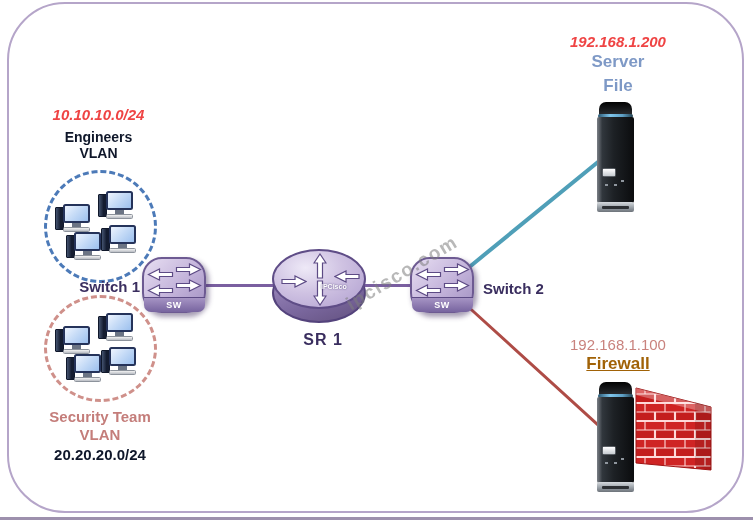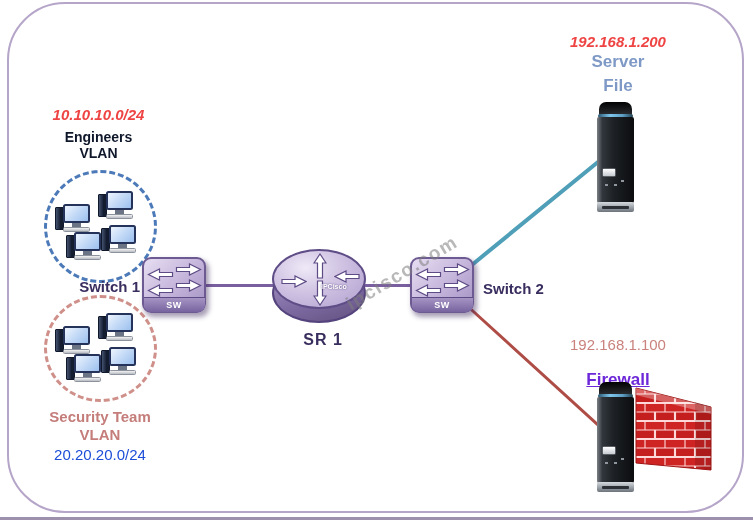--- a/index.html
+++ b/index.html
@@ -37,30 +37,30 @@
   
   .tblock { position:absolute; text-align:center; line-height:1.18; }
   .eng-block { left:26px; top:106px; width:145px; }
   .sec-block { left:25px; top:408px; width:150px; }
   .fs-block { left:553px; top:33px; width:130px; }
   .fw-block { left:553px; top:336px; width:130px; }
   .ip-blue { font-size:15px; font-weight:600; color:#ef4444;font-style:italic; }
   .name-blue { font-size:14px; font-weight:bold; color:#0f172a; margin-top:5px; }
   .name-blue-lg { font-size:17px; font-weight:bold; color:#7e99c6; margin-top:3px; line-height:1.25; }
   .name-salmon { font-size:15px; font-weight:bold; color:#c47d7a; }
-  .ip-salmon { font-size:15px; font-weight:400; color:#1d4ed8; margin-top:3px; }
+  .ip-salmon { font-size:15px; font-weight:700; color:#0f172a; margin-top:3px; }
   .ip-salmon2 { font-size:15px; font-weight:400; color:#c9827d; }
-  .name-red { font-size:17px; font-weight:bold; color:#6d28d9; margin-top:16px;text-decoration:underline; }
+  .name-red { font-size:17px; font-weight:bold; color:#a16207; margin-top:0;text-decoration:underline; }
   .dev-label { position:absolute; font-size:15px; font-weight:bold; color:#3a2e5f; }
   .sw1-label { left:78px; top:278px; width:62px; text-align:right; }
   .sw2-label { left:483px; top:280px; width:70px; text-align:left; }
   .sr-label { left:292px; top:331px; width:62px; text-align:center; font-size:16px; letter-spacing:1px; }
 
   
-  .switch { position:absolute; width:64px; height:56px; border-radius:9px; border:2px solid #6d5a92;
+  .switch { position:absolute; width:64px; height:56px; border-radius:20px; border:2px solid #6d5a92;
             background:linear-gradient(135deg,#e7def2 0%,#c3b3da 55%,#a291c2 100%);
             box-shadow:2.5px 3.5px 5px rgba(60,40,90,.45); }
   .switch-1 { left:142px; top:257px; }
   .switch-2 { left:410px; top:257px; }
   .sw-band { position:absolute; left:-.5px; right:-.5px; bottom:-.5px; height:15px;
              background:linear-gradient(#a694c4,#77649f); border-top:1.5px solid #5d4b85;
              border-radius:0 0 7px 7px; color:#fff; font-size:9px; font-weight:bold;
              text-align:center; line-height:14px; letter-spacing:.5px; }
   .arr { position:absolute; }
 

